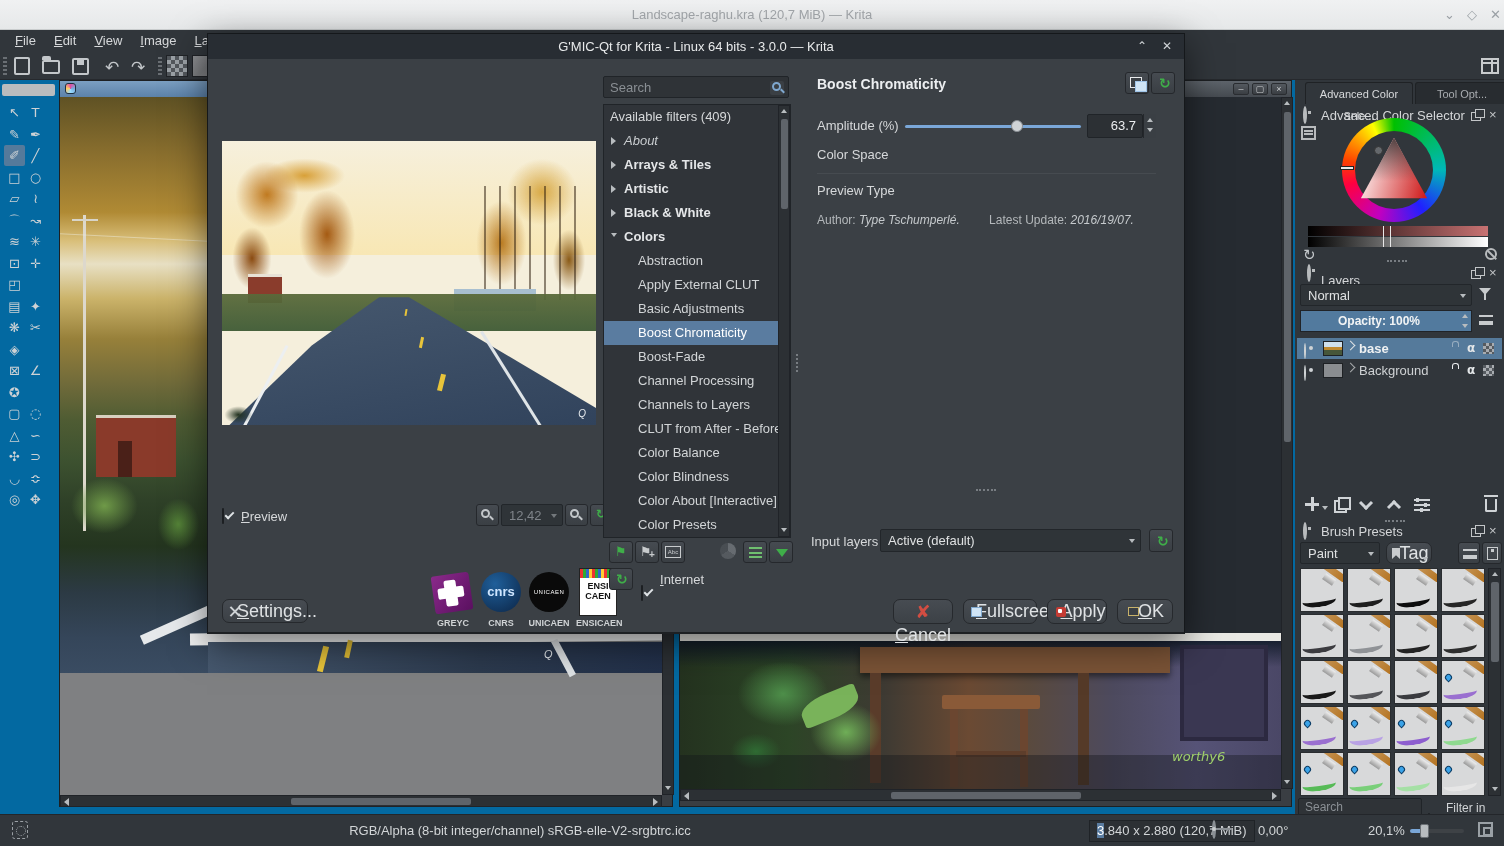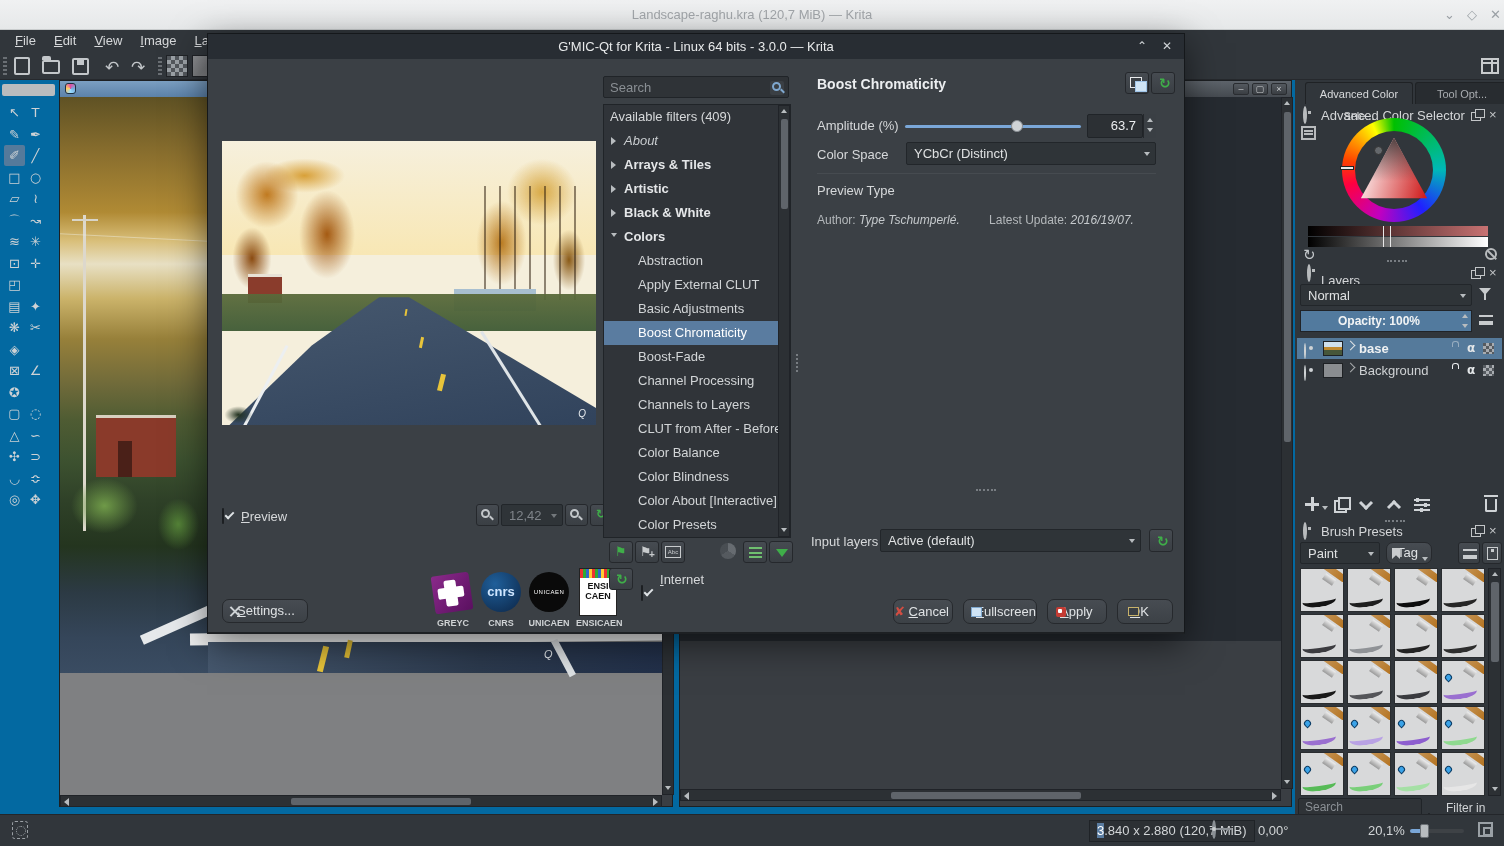--- a/index.html
+++ b/index.html
@@ -75,21 +75,21 @@
 .tree-row.header{padding-left:6px;color:#d6d8da}
 .tree-row.cat{padding-left:20px;font-weight:bold;color:#e4e6e8}
 .tree-row.cat.italic{font-weight:normal;font-style:italic;color:#c9cdd0}
 .tree-row.item{padding-left:34px;color:#d2d5d7}
 .tree-row.selected{background:var(--selection-blue);color:#fff}
 .tree-row .tw{position:absolute;left:7px;top:8px}
 .combo{background:#2f3438;border:1px solid #22262a;border-radius:2px;color:#dfe1e2;font-size:13px}
 .combo .txt{position:absolute;left:7px;top:0;right:18px;line-height:22px;overflow:hidden;white-space:nowrap}
 .combo .arr{position:absolute;right:5px;top:9px}
 .combo.disabled{color:#7f848a}
-.btn{background:linear-gradient(#474c52,#3c4146);border:1px solid #26292d;border-radius:7px;color:#dfe2e4;font-size:13px;}
+.btn{background:linear-gradient(#474c52,#3c4146);border:1px solid #26292d;border-radius:7px;color:#dfe2e4;font-size:18px;text-align:center}
 .iconbtn{background:linear-gradient(#464b51,#3a3f44);border:1px solid #25282c;border-radius:3px}
 .checkbox{width:13px;height:13px;background:#2a2e32;border:1px solid #1c1f22;border-radius:2px;position:relative}
 .checkbox.checked::after{content:"";position:absolute;left:2px;top:3px;width:7px;height:3px;border-left:2px solid #dfe3e6;border-bottom:2px solid #dfe3e6;transform:rotate(-45deg)}
 .slider-groove{height:3px;background:var(--slider-blue);border-radius:2px}
 .slider-handle{width:12px;height:12px;border-radius:50%;background:#cfd3d6;border:1px solid #8a8f94;top:-5px}
 .spinbox{background:#2c3034;border:1px solid #202428;border-radius:2px;color:#eceef0;font-size:13px;text-align:right}
 .spin-col{background:#3a3f44;border-left:1px solid #24272b}
 .label13{font-size:13px;color:#d6d8da}
 .grip-h{width:20px;border-top:2px dotted #787d82}
 .grip-v{height:18px;border-left:2px dotted #787d82}
@@ -284,20 +284,36 @@
   
   <div class="abs" style="left:679px;top:80px;width:613px;height:727px;border:1px solid #1d2023;background:#3a3e43">
     <div class="abs subwin-title inactive" style="left:0;top:0;width:100%">
       <span class="abs winbtn" style="left:553px">–</span>
       <span class="abs winbtn" style="left:572px">▢</span>
       <span class="abs winbtn" style="left:591px">×</span>
     </div>
 
     <div class="abs" style="left:0;top:16px;width:601px;height:544px;background:#262b31"></div>
 
+    <div class="abs" style="left:0;top:552px;width:601px;height:156px;background:linear-gradient(90deg,#24321f 0%,#2c4526 18%,#3e3a33 34%,#6b4a33 48%,#5a4a3e 58%,#4d4a5e 72%,#565377 86%,#4a4766 100%)">
+      <div class="abs" style="left:0;top:0;width:601px;height:8px;background:#e9e9e4"></div>
+      <div class="abs" style="left:0;top:8px;width:601px;height:26px;background:linear-gradient(rgba(18,28,42,.9),rgba(18,28,42,0))"></div>
+      <div class="abs" style="left:180px;top:14px;width:310px;height:26px;background:#7a5336;box-shadow:0 4px 6px rgba(0,0,0,.45)"></div>
+      <div class="abs" style="left:190px;top:40px;width:11px;height:110px;background:#5a3c2a"></div>
+      <div class="abs" style="left:398px;top:40px;width:11px;height:112px;background:#553a28"></div>
+      <div class="abs" style="left:262px;top:62px;width:98px;height:14px;background:#8a5a38;border-radius:2px"></div>
+      <div class="abs" style="left:270px;top:76px;width:8px;height:78px;background:#6b4630"></div>
+      <div class="abs" style="left:340px;top:76px;width:8px;height:78px;background:#6b4630"></div>
+      <div class="abs" style="left:276px;top:118px;width:70px;height:6px;background:#5e3e2b"></div>
+      <div class="abs" style="left:40px;top:16px;width:180px;height:128px;background:radial-gradient(closest-side at 35% 35%,#4e8f4a,transparent 72%),radial-gradient(closest-side at 70% 65%,#6fae57,transparent 66%),radial-gradient(closest-side at 20% 80%,#2f6b33,transparent 70%)"></div>
+      <div class="abs" style="left:120px;top:60px;width:60px;height:26px;background:#79b35a;border-radius:50% 10% 50% 10%;transform:rotate(-22deg)"></div>
+      <div class="abs" style="left:500px;top:12px;width:88px;height:96px;background:#3a3752;border:4px solid #2c2940"></div>
+      <div class="abs" style="left:0;top:122px;width:601px;height:34px;background:rgba(18,20,26,.38)"></div>
+      <span class="abs" style="left:492px;top:116px;color:#9fd06a;font-size:13px;font-style:italic;font-family:'DejaVu Sans',sans-serif">worthy6</span>
+    </div>
 
     <div class="abs sb" style="left:601px;top:16px;width:12px;height:692px">
       <span class="abs tri sm u" style="left:2px;top:3px"></span>
       <div class="abs sb-thumb" style="left:2px;top:14px;width:7px;height:330px"></div>
       <span class="abs tri sm d" style="left:2px;top:682px"></span>
     </div>
 
     <div class="abs sb" style="left:0;top:708px;width:601px;height:12px">
       <span class="abs tri sm l" style="left:3px;top:2px"></span>
       <div class="abs sb-thumb" style="left:210px;top:2px;width:190px;height:7px"></div>
@@ -456,24 +472,20 @@
     </div>
     <div class="abs spinbox" style="left:879px;top:80px;width:56px;height:24px;line-height:22px;padding-right:6px">
       <span>63.7</span>
     </div>
     <div class="abs spin-col" style="left:935px;top:80px;width:13px;height:24px">
       <span class="abs tri sm u" style="left:3px;top:4px"></span>
       <span class="abs tri sm d" style="left:3px;top:14px"></span>
     </div>
 
     <span class="abs label13" style="left:609px;top:113px">Color Space</span>
-    <div class="abs combo" style="left:698px;top:108px;width:250px;height:23px">
-      <span class="txt">YCbCr (Distinct)</span>
-      <span class="arr tri sm d"></span>
-    </div>
 
     <div class="abs sep-line" style="left:609px;top:139px;width:339px"></div>
 
     <span class="abs label13" style="left:609px;top:149px">Preview Type</span>
 
     <div class="abs" style="left:609px;top:179px;font-size:12px;color:#b4b8bb">
       <span>Author:</span>
       <span style="font-style:italic;color:#c6cacd">Type Tschumperlé.</span>
       <span style="margin-left:26px">Latest Update:</span>
       <span style="font-style:italic;color:#c6cacd">2016/19/07.</span>
@@ -734,20 +746,21 @@
   </div>
   <div class="abs search-box" style="left:1298px;top:798px;width:124px;height:18px">
     <input type="text" style="font-size: 12px;" placeholder="Search">
   </div>
   <span class="abs checkbox checked" style="left:1428px;top:800px"></span>
   <span class="abs" style="left:1446px;top:801px;font-size:12px;color:#d2d5d7">Filter in Tag</span>
 
   
   <div class="abs statusbar">
     <span class="abs selstat-ic" style="left:12px;top:6px"></span>
+    <span class="abs" style="left:250px;top:8px;width:540px;text-align:center">RGB/Alpha (8-bit integer/channel)  sRGB-elle-V2-srgbtrc.icc</span>
     <div class="abs dims-box" style="left:1089px;top:5px">
       <span class="dims-sel">3</span><span>.840 x 2.880 (120,7 MiB)</span>
     </div>
     <span class="abs dial" style="left:1212px;top:7px"></span>
     <span class="abs" style="left:1258px;top:8px">0,00°</span>
     <span class="abs" style="left:1368px;top:8px">20,1%</span>
     <div class="abs" style="left:1410px;top:14px;width:54px;height:4px;background:#3e4246;border-radius:2px">
       <span class="abs" style="left:0;top:0;width:12px;height:4px;background:var(--slider-blue);border-radius:2px"></span>
       <span class="abs" style="left:10px;top:-5px;width:9px;height:14px;background:#b8bcbf;border:1px solid #6a6f74;border-radius:2px"></span>
     </div>

